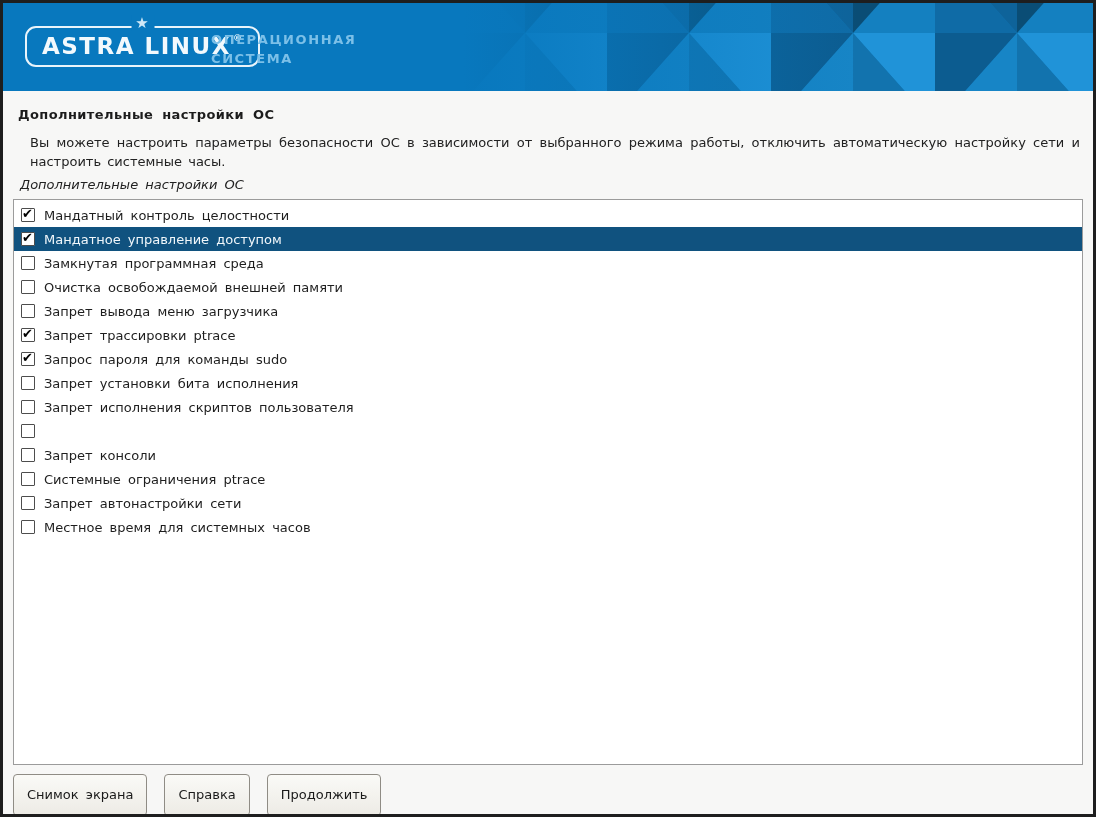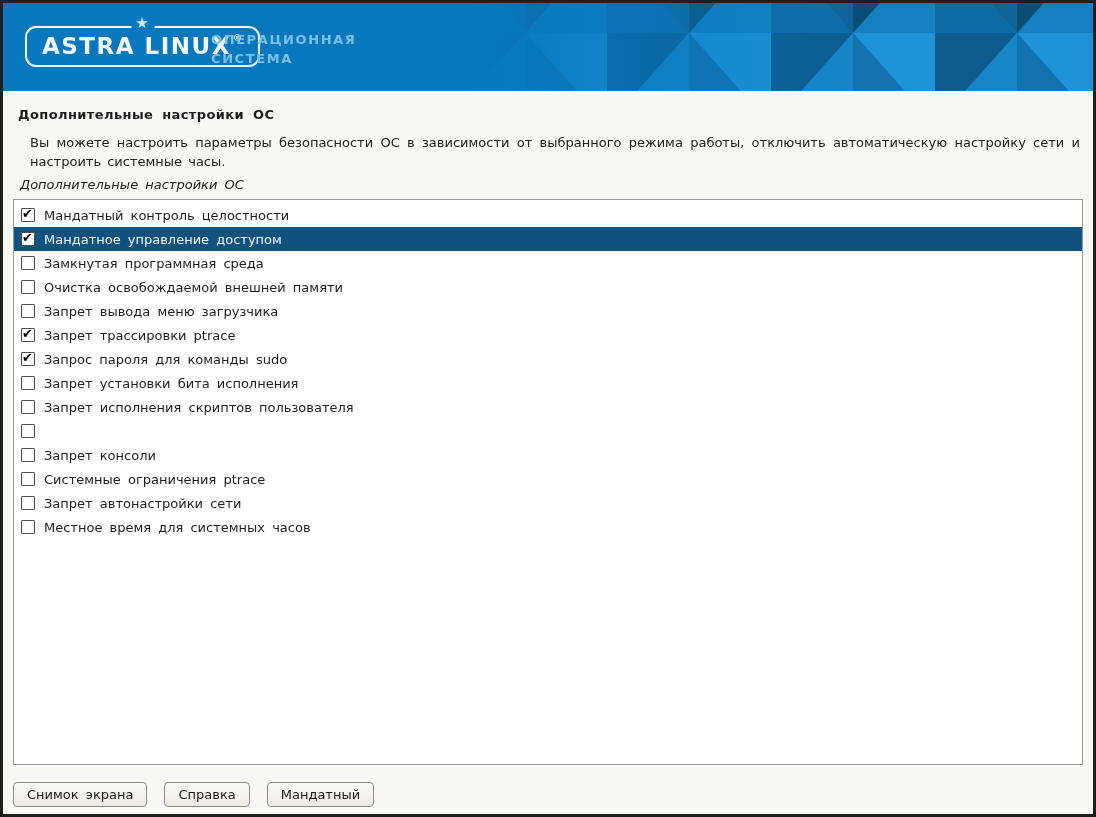--- a/index.html
+++ b/index.html
@@ -97,21 +97,21 @@
   }
 
   
   .footer {
     position:absolute; left:0; bottom:0; width:100%;
     height:39px;
     padding:0 10px;
     display:flex; align-items:center;
   }
   .btn {
-    height:25px;
+    height:42px;
     padding:0 13px;
     background:linear-gradient(#fafaf7,#edebe5);
     border:1px solid #8f8c85;
     border-radius:4px;
     font-family:inherit;
     font-size:13px; color:#1a1a1a;
     word-spacing:3px;
     cursor:pointer;
   }
   .btn + .btn { margin-left:17px; }
@@ -236,16 +236,16 @@
   <div class="row">
     <span class="cb"></span>
     <span class="lbl">Местное время для системных часов</span>
   </div>
 </div>
   </div>
 
   <div class="footer">
     <button class="btn">Снимок экрана</button>
     <button class="btn">Справка</button>
-    <button class="btn btn-continue">Мандатный</button>
+    <button class="btn btn-continue">Продолжить</button>
   </div>
 
 </div>
 
 </body></html>

